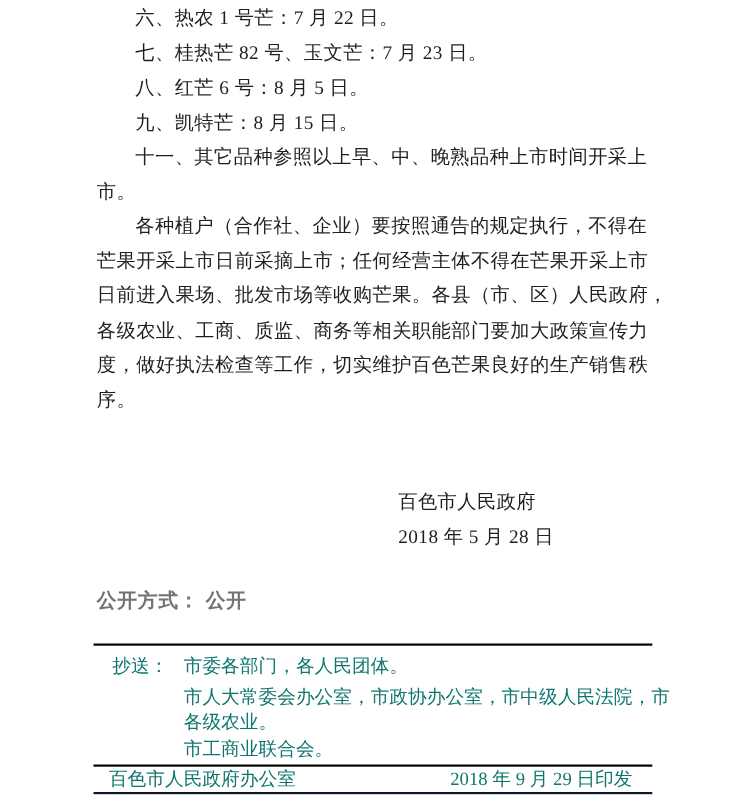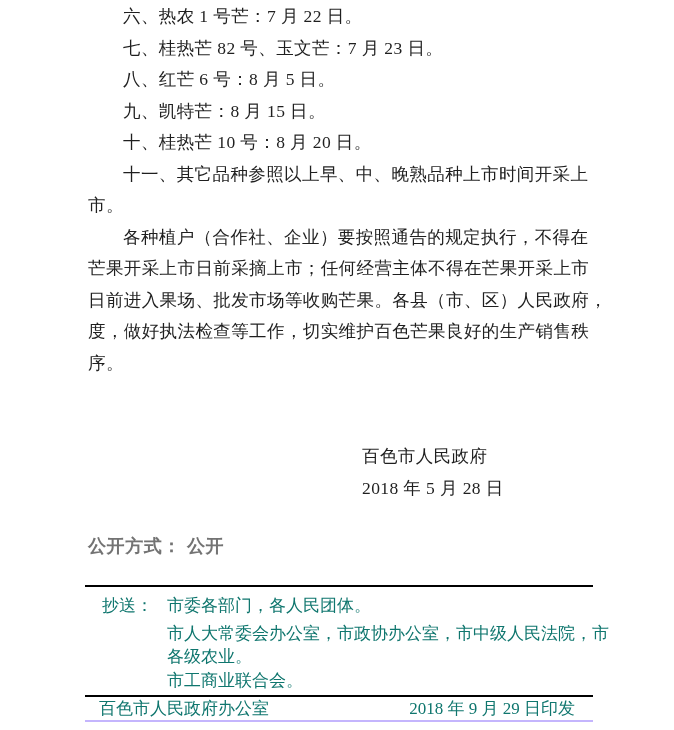--- a/index.html
+++ b/index.html
@@ -61,45 +61,45 @@
     display: flex;
     padding: 7px 0 3px 17px;
     line-height: 23.5px;
   }
   .cc-label { white-space: nowrap; margin-right: 14px; }
   .cc-lines { flex: 1; }
   .cc-line { white-space: nowrap; }
   .cc-line.first { margin-bottom: 4px; }
   .issue-row {
     border-top: 2px solid #000;
-    border-bottom: 2px solid #c4b5fd;
+    border-bottom: 2px solid #0f172a;
     height: 27px;
     display: flex;
     align-items: center;
     justify-content: space-between;
     padding: 0 18px 0 14px;
     white-space: nowrap;
   }
 </style>
 </head>
 <body>
 
 <div class="page">
 
   <div class="body-text">
     <div class="body-line indent">六、热农 1 号芒：7 月 22 日。</div>
     <div class="body-line indent">七、桂热芒 82 号、玉文芒：7 月 23 日。</div>
     <div class="body-line indent">八、红芒 6 号：8 月 5 日。</div>
     <div class="body-line indent">九、凯特芒：8 月 15 日。</div>
-    <div class="body-line indent">十、桂热芒 10 号：8 月 20 日。</div>
     <div class="body-line indent">十一、其它品种参照以上早、中、晚熟品种上市时间开采上</div>
     <div class="body-line">市。</div>
     <div class="body-line indent">各种植户（合作社、企业）要按照通告的规定执行，不得在</div>
     <div class="body-line">芒果开采上市日前采摘上市；任何经营主体不得在芒果开采上市</div>
     <div class="body-line">日前进入果场、批发市场等收购芒果。各县（市、区）人民政府，</div>
+    <div class="body-line">各级农业、工商、质监、商务等相关职能部门要加大政策宣传力</div>
     <div class="body-line">度，做好执法检查等工作，切实维护百色芒果良好的生产销售秩</div>
     <div class="body-line">序。</div>
   </div>
 
   <div class="signature">
     <div>百色市人民政府</div>
     <div>2018 年 5 月 28 日</div>
   </div>
 
   <div class="disclosure">

